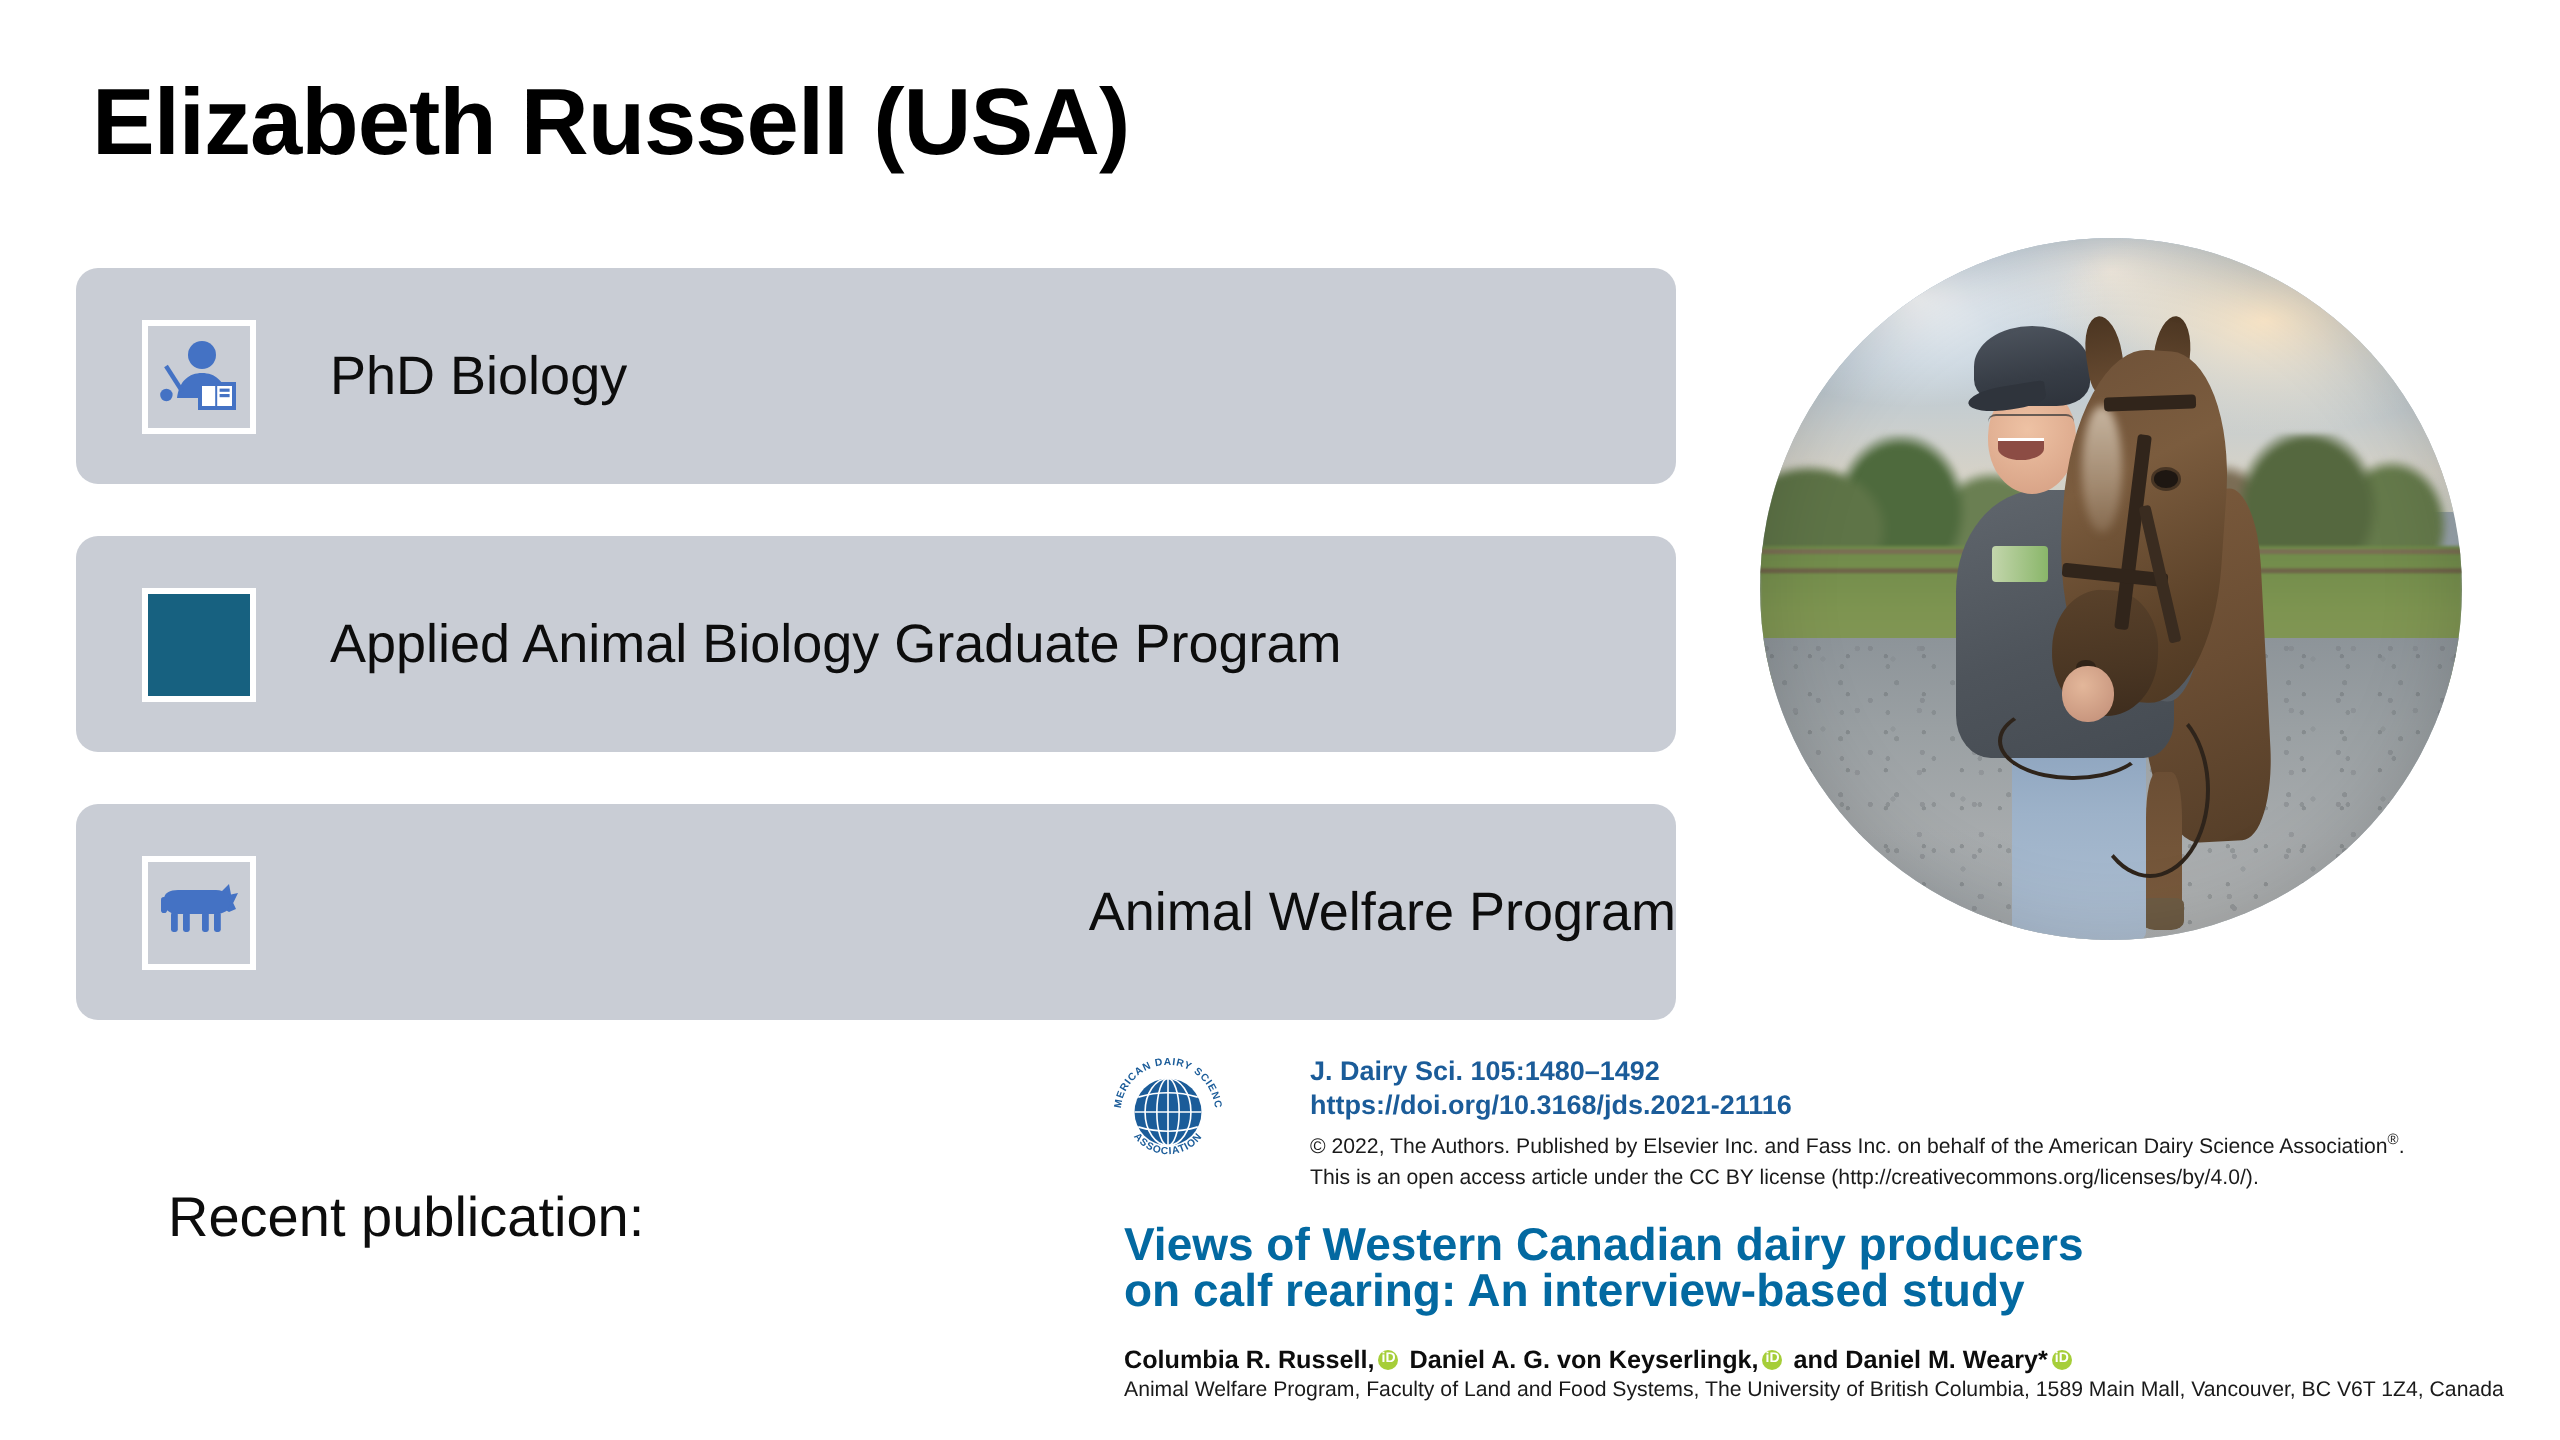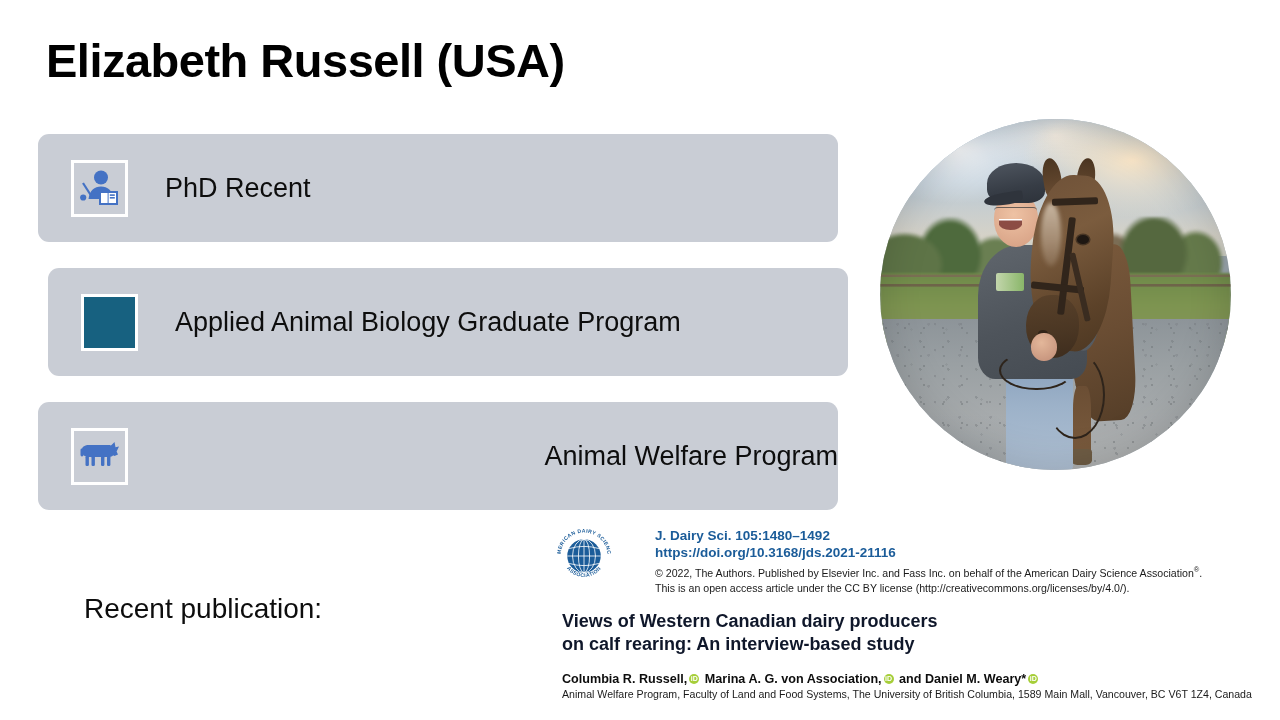--- a/index.html
+++ b/index.html
@@ -40,21 +40,21 @@
     position: absolute;
     left: 38px;
     width: 800px;
     height: 108px;
     background: #c9cdd5;
     border-radius: 11px;
     display: flex;
     align-items: center;
   }
   .bar-1 { top: 134px; }
-  .bar-2 { top: 268px; margin-left: 10px; }
+  .bar-2 { top: 268px; }
   .bar-3 { top: 402px; justify-content: space-between; }
 
   .bar-icon {
     width: 57px;
     height: 57px;
     margin-left: 33px;
     border: 3px solid #ffffff;
     box-sizing: border-box;
     background: #c9cdd5;
     display: flex;
@@ -345,23 +345,23 @@
     margin-top: 2px;
     font-size: 10.6px;
     line-height: 13px;
     color: #1a1a1a;
     white-space: nowrap;
   }
   .pub-copy sup { font-size: 7.5px; }
 
   .pub-title {
     margin-top: 15px;
-    color: #0f172a;
+    color: #0369a1;
     font-weight: bold;
-    font-size: 18px;
+    font-size: 23px;
     line-height: 23px;
     margin-left: 9px;
   }
   .pub-authors {
     margin-top: 16px;
     margin-left: 9px;
     font-size: 12.6px;
     font-weight: bold;
     color: #0d0d0d;
     display: flex;
@@ -409,21 +409,21 @@
         <path d="M10.5 33 C11.5 24.5 16.5 20.5 23 20.5 C29.5 20.5 34.5 24.5 35.5 33 Z" fill="#4472c4"></path>
         <line x1="5" y1="17" x2="13" y2="29.5" stroke="#4472c4" stroke-width="2.2"></line>
         <circle cx="5.2" cy="31.5" r="3.1" fill="#4472c4"></circle>
         <rect x="21" y="25" width="19" height="14" fill="#4472c4"></rect>
         <rect x="23" y="27" width="6.6" height="10" fill="#ffffff"></rect>
         <rect x="30.6" y="27" width="7.4" height="10" fill="#ffffff"></rect>
         <rect x="31.8" y="28.3" width="5" height="1.6" fill="#4472c4"></rect>
         <rect x="31.8" y="31" width="5" height="1.6" fill="#4472c4"></rect>
       </svg>
     </div>
-    <div class="bar-label">PhD Recent</div>
+    <div class="bar-label">PhD Biology</div>
   </div>
 
   <div class="bar bar-2">
     <div class="bar-icon solid-teal"></div>
     <div class="bar-label">Applied Animal Biology Graduate Program</div>
   </div>
 
   <div class="bar bar-3">
     <div class="bar-icon">
       <svg width="44" height="34" viewBox="0 0 44 34" aria-hidden="true">
@@ -515,21 +515,21 @@
     </div>
 
     <div class="pub-title">
       <div>Views of Western Canadian dairy producers</div>
       <div>on calf rearing: An interview-based study</div>
     </div>
 
     <div class="pub-authors">
       <span>Columbia R. Russell,</span>
       <span class="orcid"><span>iD</span></span>
-      <span> Marina A. G. von Association,</span>
+      <span> Daniel A. G. von Keyserlingk,</span>
       <span class="orcid"><span>iD</span></span>
       <span> and Daniel M. Weary*</span>
       <span class="orcid"><span>iD</span></span>
     </div>
 
     <div class="pub-affil">Animal Welfare Program, Faculty of Land and Food Systems, The University of British Columbia, 1589 Main Mall, Vancouver, BC V6T 1Z4, Canada</div>
   </div>
 
 </div>
 

